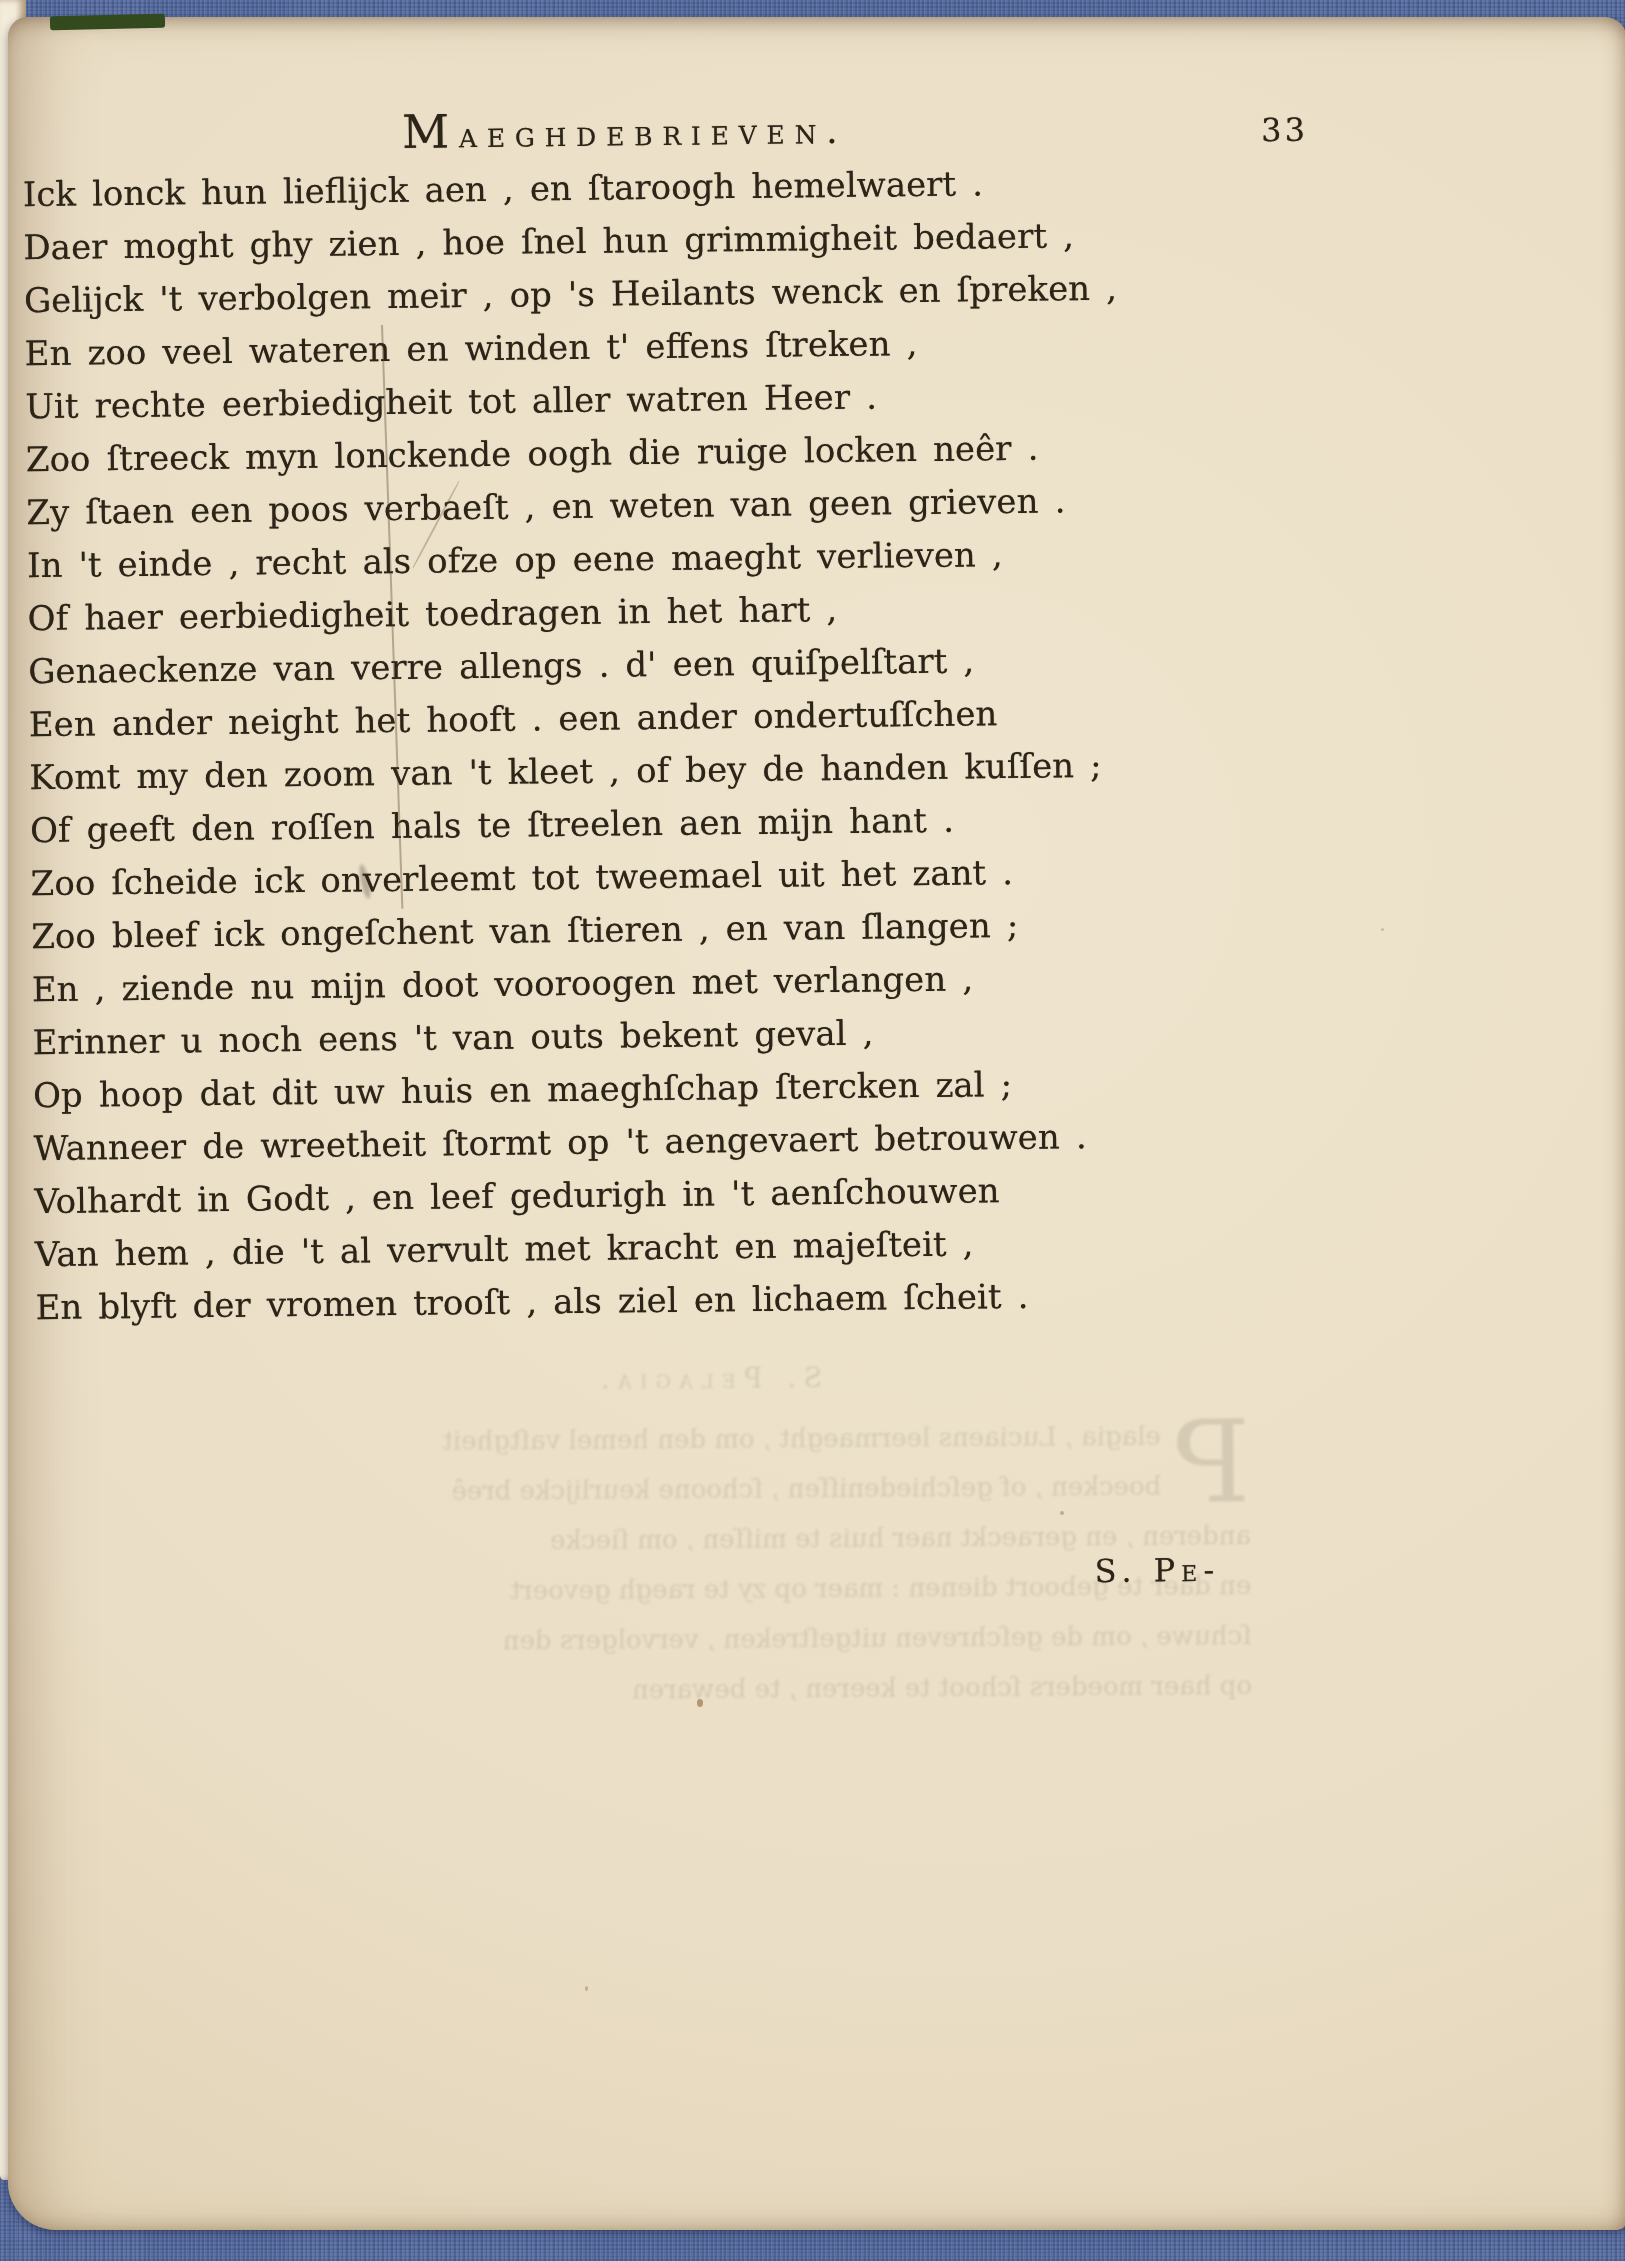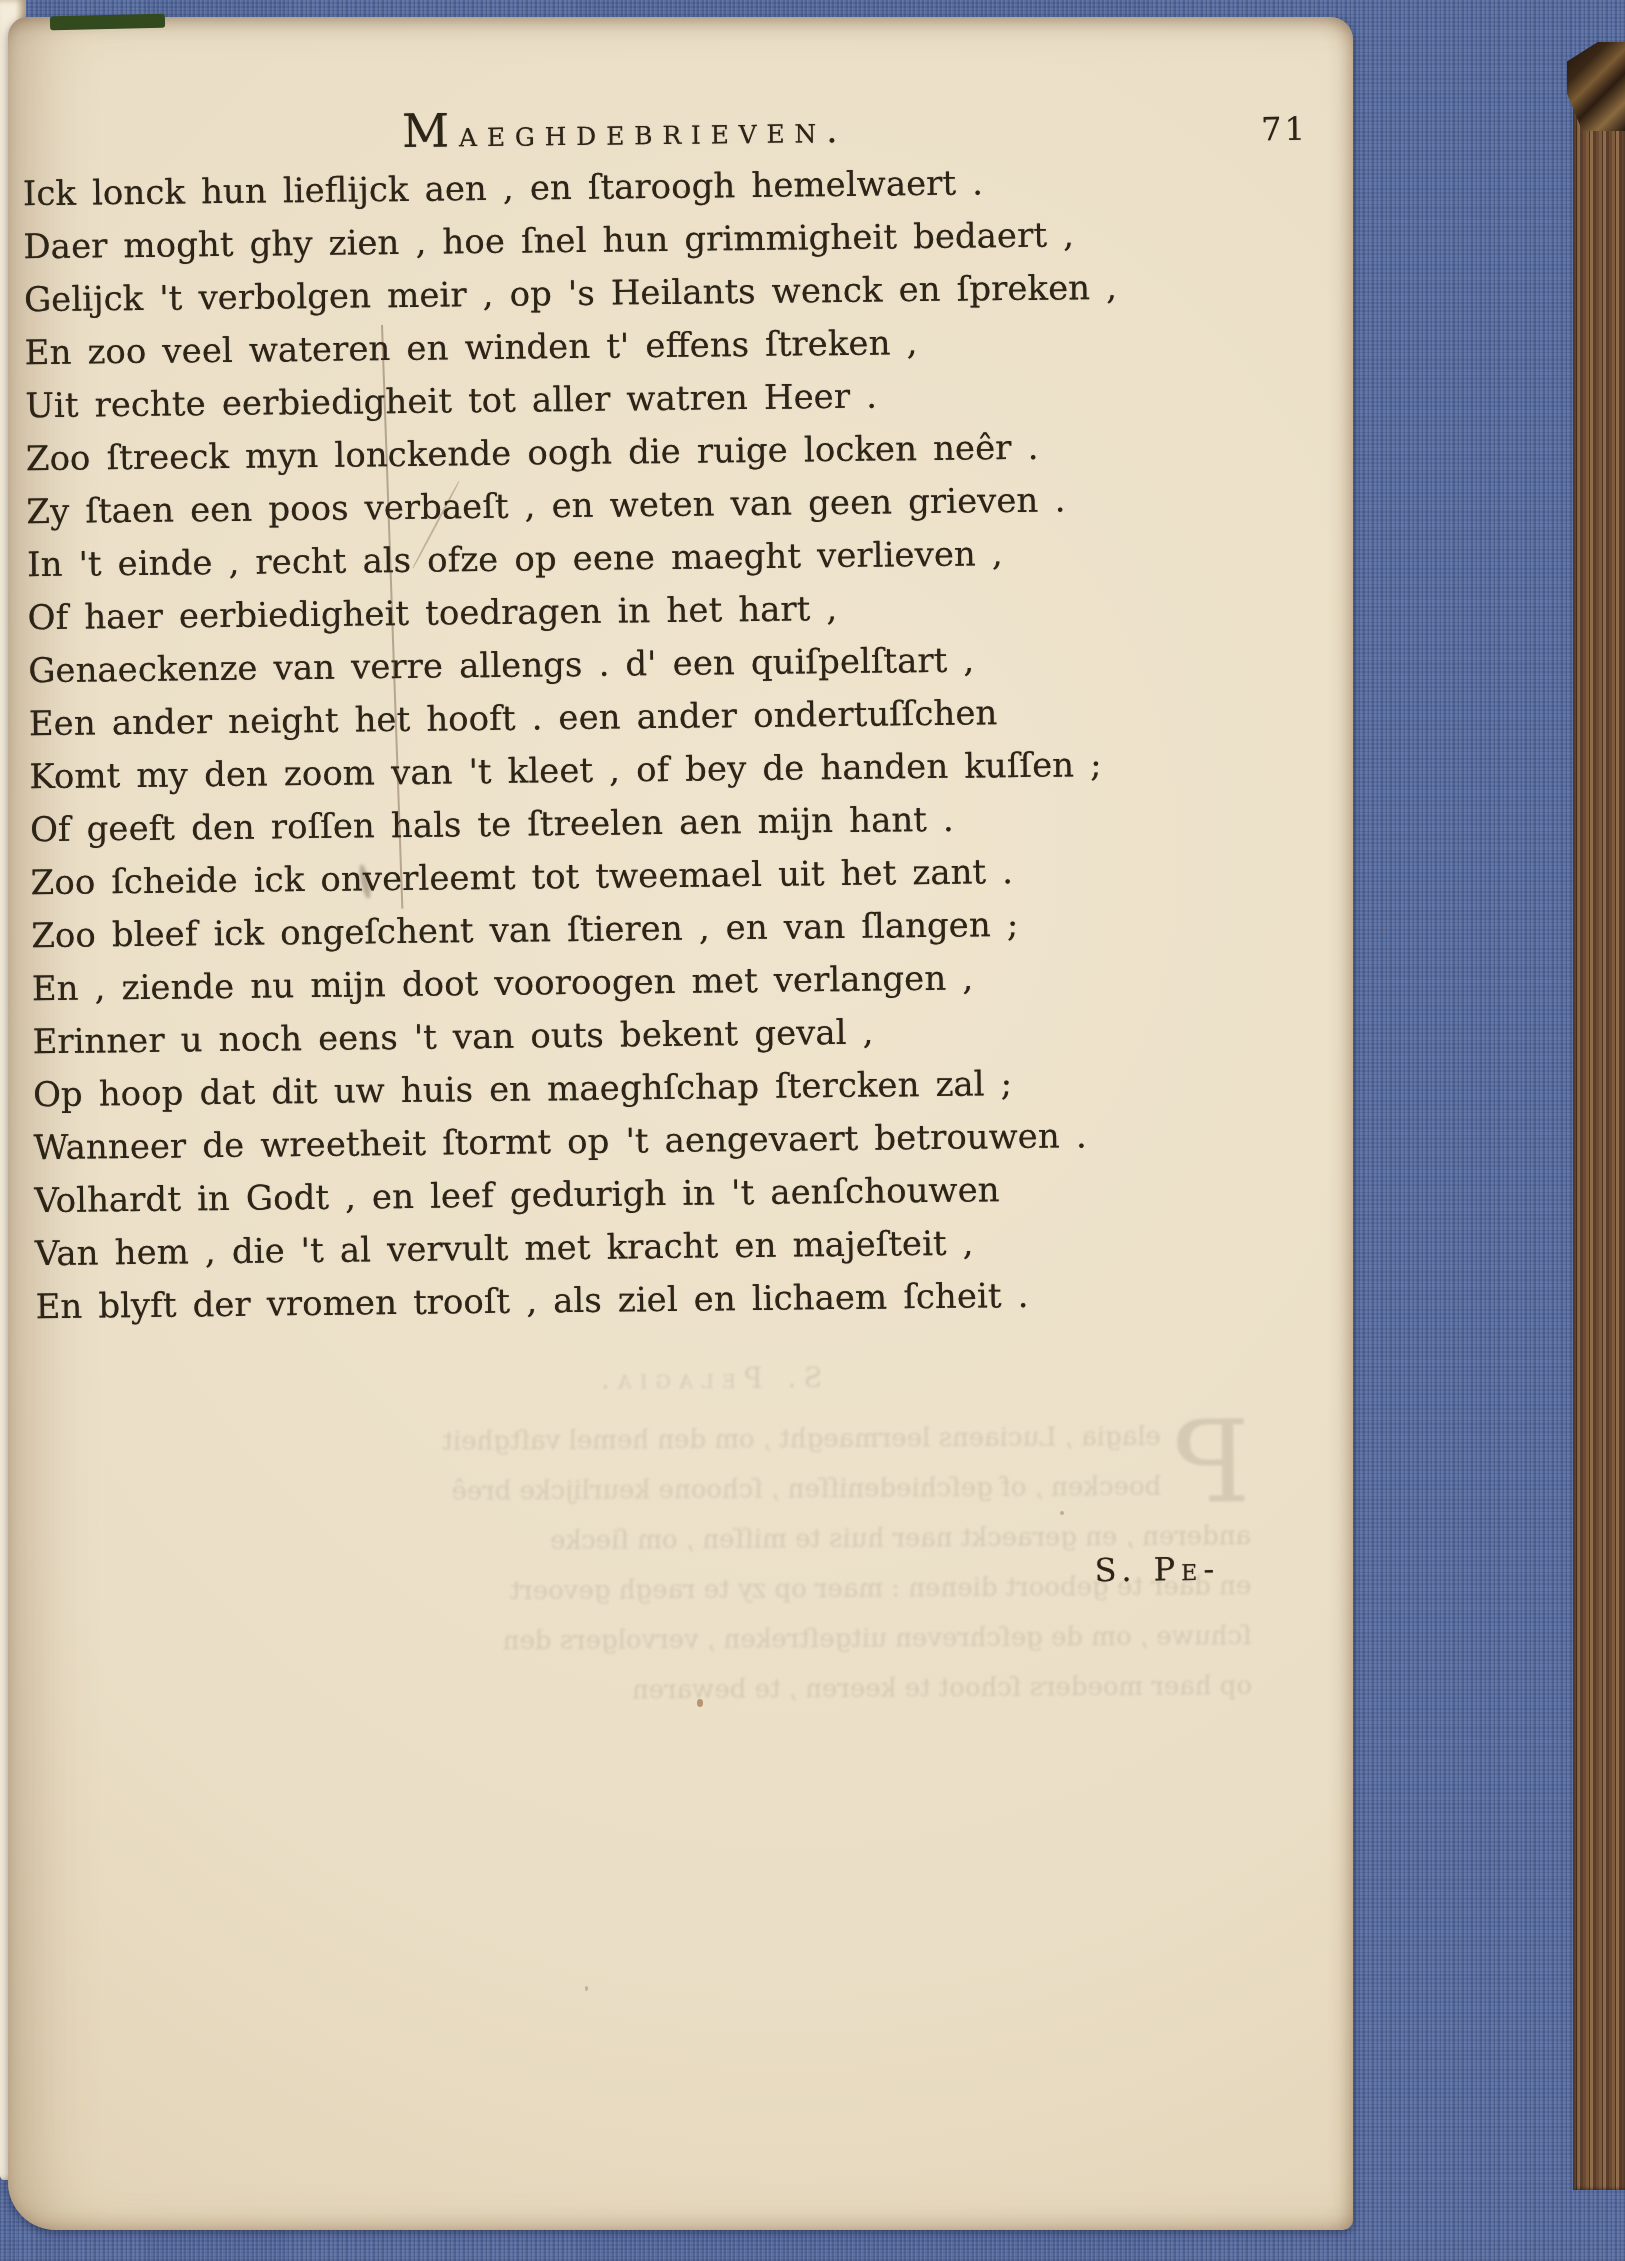--- a/index.html
+++ b/index.html
@@ -21,21 +21,21 @@
     background:linear-gradient(135deg,#1f150d 0%,#3a2817 28%,#7a5a33 44%,#2c1d11 60%,#8a6a3f 80%,#241710 100%);
     clip-path:polygon(0 22%,52% 0,100% 0,100% 100%,26% 100%,0 58%);
   }
   .page-edge-sliver{
     position:absolute;left:0;top:0;width:26px;height:2180px;
     background:linear-gradient(90deg,#f4ecda 0 58%,#d8c7aa 100%);
     border-radius:0 0 10.6px 4.5px;
     box-shadow:inset -4.5px 0 6px rgba(90,60,30,.35);
   }
   .page{
-    position:absolute;left:7.5px;top:16.6px;width:1345px;height:2213px;
+    position:absolute;left:7.5px;top:16.6px;width:1619px;height:2213px;
     background:radial-gradient(130% 90% at 58% 38%, #efe4cd 0%, #eadec6 55%, #e2d3b6 82%, #d2bf9e 100%);
     border-radius:19.6px 22.6px 10.6px 48px;
     box-shadow:
       inset 45px 0 68px -30px rgba(110,75,40,.35),
       inset -10.6px 0 22.6px -9px rgba(110,75,40,.45),
       inset 0 13.6px 22.6px -13.6px rgba(80,55,30,.5),
       inset 0 -12px 22.6px -13.6px rgba(110,80,45,.35),
       0 3px 9px rgba(15,18,40,.4);
   }
   .green-sliver{
@@ -107,21 +107,21 @@
         <div class="ghost-line">boecken , of geſchiedeniſſen , ſchoone keurlijcke breê</div>
         <div class="ghost-line">anderen , en geraeckt naer huis te miſſen , om ſiecke</div>
         <div class="ghost-line">en daer te geboort dienen : maer op zy te raegh gevoert</div>
         <div class="ghost-line">ſchuwe , om de geſchreven uitgeſtreken , vervolgers den</div>
         <div class="ghost-line">op haer moeders ſchoot te keeren , te bewaren</div>
       </div>
   </div>
 
   <div class="text-rotate">
     <div class="running-header">Maeghdebrieven.</div>
-    <div class="page-number">71</div>
+    <div class="page-number">33</div>
     <div class="poem">
         <div class="poem-line">Ick lonck hun lieflijck aen , en ſtaroogh hemelwaert .</div>
         <div class="poem-line">Daer moght ghy zien , hoe ſnel hun grimmigheit bedaert ,</div>
         <div class="poem-line">Gelijck 't verbolgen meir , op 's Heilants wenck en ſpreken ,</div>
         <div class="poem-line">En zoo veel wateren en winden t' effens ſtreken ,</div>
         <div class="poem-line">Uit rechte eerbiedigheit tot aller watren Heer .</div>
         <div class="poem-line">Zoo ſtreeck myn lonckende oogh die ruige locken neêr .</div>
         <div class="poem-line">Zy ſtaen een poos verbaeſt , en weten van geen grieven .</div>
         <div class="poem-line">In 't einde , recht als ofze op eene maeght verlieven ,</div>
         <div class="poem-line">Of haer eerbiedigheit toedragen in het hart ,</div>

